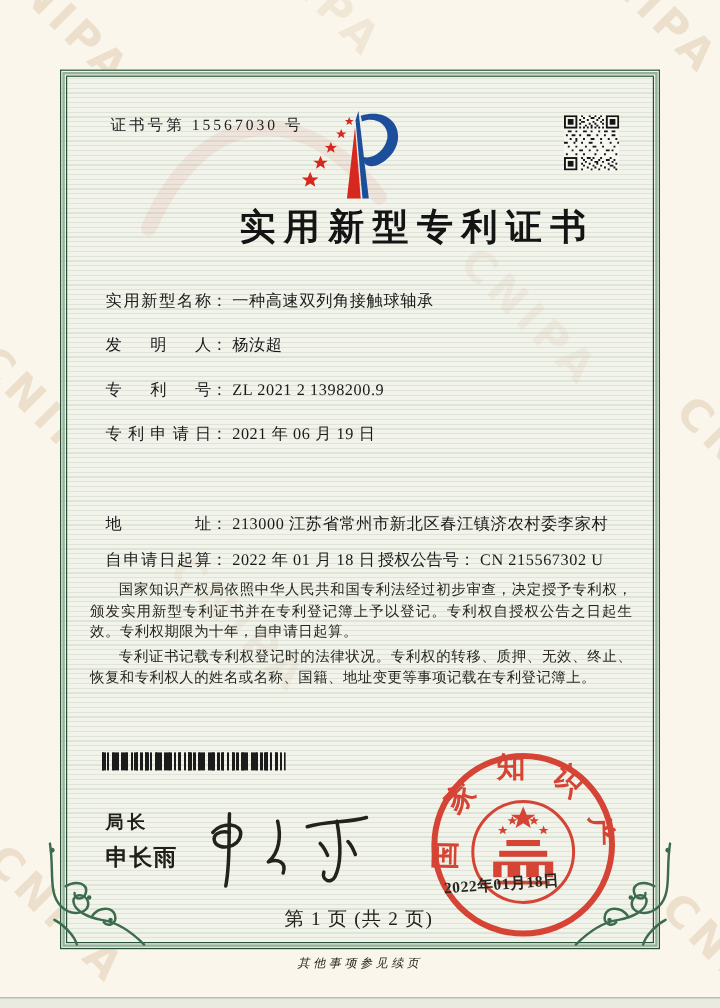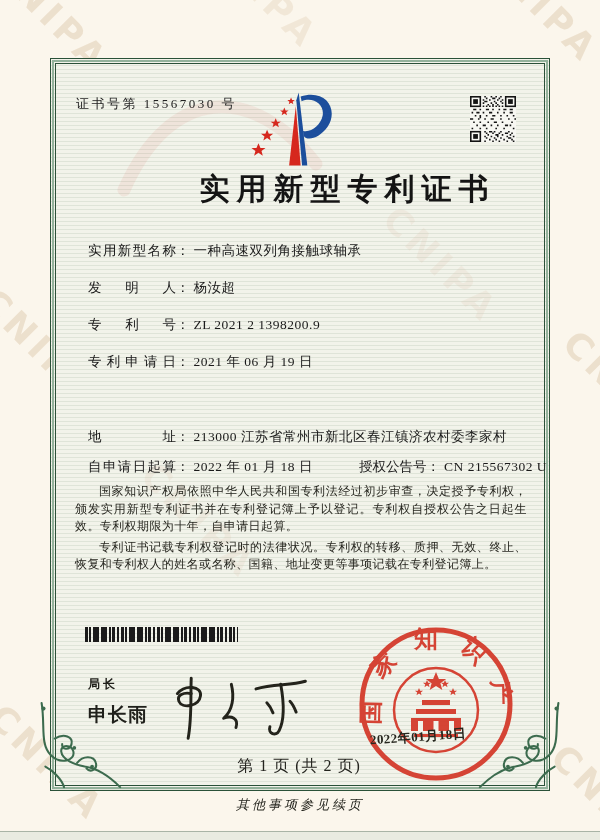--- a/index.html
+++ b/index.html
@@ -10,54 +10,54 @@
       font-weight:bold;font-size:36px;letter-spacing:5px;color:#c9a87e;opacity:.28;
       transform:rotate(45deg);pointer-events:none;white-space:nowrap;}
   .wm.inner{color:#d8b49a;opacity:.14;}
   
   .frame{position:absolute;left:50px;top:58px;width:498px;height:731px;
          border:1px solid #2a5138;background:#f2f3ea;
          background-image:repeating-linear-gradient(0deg,rgba(122,150,122,.16) 0px,rgba(122,150,122,.16) 1px,transparent 1px,transparent 4px);}
   .frame::before{content:"";position:absolute;inset:1px;border:2px solid #93b29b;pointer-events:none;}
   .frame::after{content:"";position:absolute;inset:4px;border:1px solid #2a5138;pointer-events:none;}
   
-  .cert-no{position:absolute;left:76px;top:95px;font-size:13px;letter-spacing:2.5px;color:#222;}
+  .cert-no{position:absolute;left:92px;top:95px;font-size:13px;letter-spacing:2.5px;color:#222;}
   .logo{position:absolute;left:246px;top:88px;width:92px;height:82px;}
   .qr{position:absolute;left:470px;top:96px;width:46px;height:46px;}
   .title{position:absolute;left:50px;top:169px;width:595px;text-align:center;
          font-size:30px;font-weight:bold;letter-spacing:7px;color:#141414;}
   
   .row{position:absolute;left:88px;width:440px;font-size:13.5px;color:#1a1a1a;white-space:nowrap;}
   .row .lab{display:inline-block;width:88px;text-align:justify;text-align-last:justify;vertical-align:top;}
   .row .colon{display:inline-block;margin-right:4px;}
   .row .val{letter-spacing:.5px;}
-  .grant2{position:absolute;left:227px;top:0;margin-left:44px;}
+  .grant2{position:absolute;left:227px;top:0;}
   
   .paras{position:absolute;left:75px;top:483px;width:452px;font-size:12px;line-height:17.5px;
          text-align:justify;letter-spacing:.4px;color:#26261f;}
   .paras p{margin:0 0 3px 0;text-indent:2em;}
   
   .barcode{position:absolute;left:85px;top:627px;width:153px;height:15px;
     background-image:repeating-linear-gradient(90deg,#1b1b1b 0 2px,transparent 2px 4px),
                      repeating-linear-gradient(90deg,#1b1b1b 0 3px,transparent 3px 9px);}
   
   .signer-title{position:absolute;left:88px;top:676px;font-family:"Liberation Sans","DejaVu Sans",sans-serif;
-        font-weight:bold;font-size:12px;letter-spacing:3px;color:#20201b;}
+        font-weight:bold;font-size:15px;letter-spacing:3px;color:#20201b;}
   .signer-name{position:absolute;left:88px;top:702px;font-family:"Liberation Sans","DejaVu Sans",sans-serif;
         font-weight:bold;font-size:19px;letter-spacing:1px;color:#20201b;}
   .signature{position:absolute;left:165px;top:666px;width:162px;height:86px;}
   
   .seal{position:absolute;left:356px;top:624px;width:160px;height:160px;opacity:.95;}
   .seal-date{position:absolute;left:352px;top:728px;width:132px;text-align:center;
         font-size:13px;font-weight:bold;letter-spacing:.5px;color:#26261e;transform:rotate(-4deg);}
   
   .page-info{position:absolute;left:50px;top:756px;width:498px;text-align:center;
         font-size:16px;letter-spacing:1px;color:#23231e;}
   .continuation{position:absolute;left:0;top:796px;width:600px;text-align:center;
-        font-size:13px;letter-spacing:3px;font-style:italic;color:#26261f;}
+        font-size:10px;letter-spacing:3px;font-style:italic;color:#26261f;}
   .page-edge{position:absolute;left:0;top:831px;width:600px;height:9px;
         background:#e9ebe1;border-top:1px solid #a9b4a6;}
   .ornament{position:absolute;width:86px;height:92px;}
   .orn-left{left:36px;bottom:48px;}
   .orn-right{right:36px;bottom:48px;transform:scaleX(-1);}
   .guilloche{position:absolute;left:110px;top:52px;width:220px;height:150px;opacity:.08;pointer-events:none;}
 </style>
 </head>
 <body>
 

